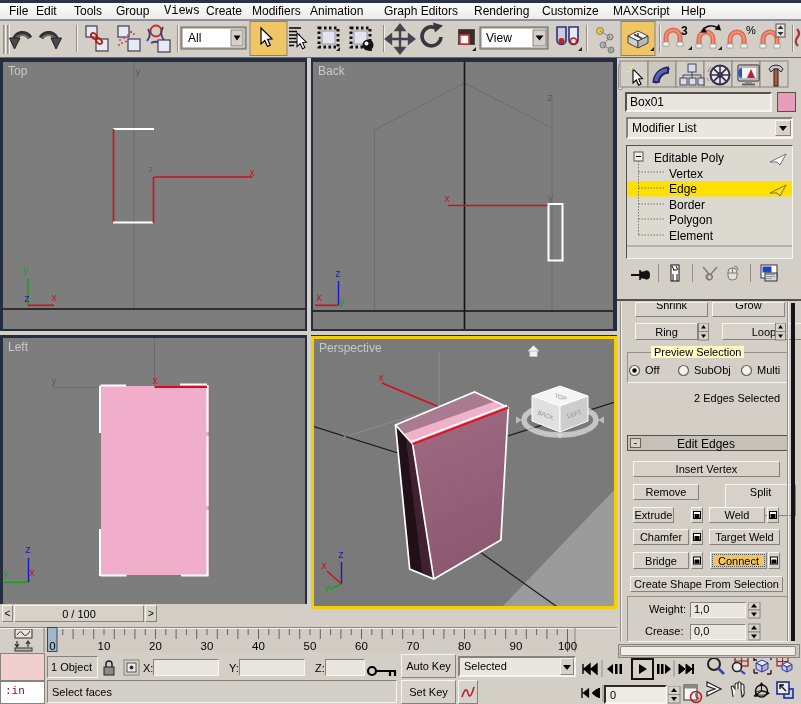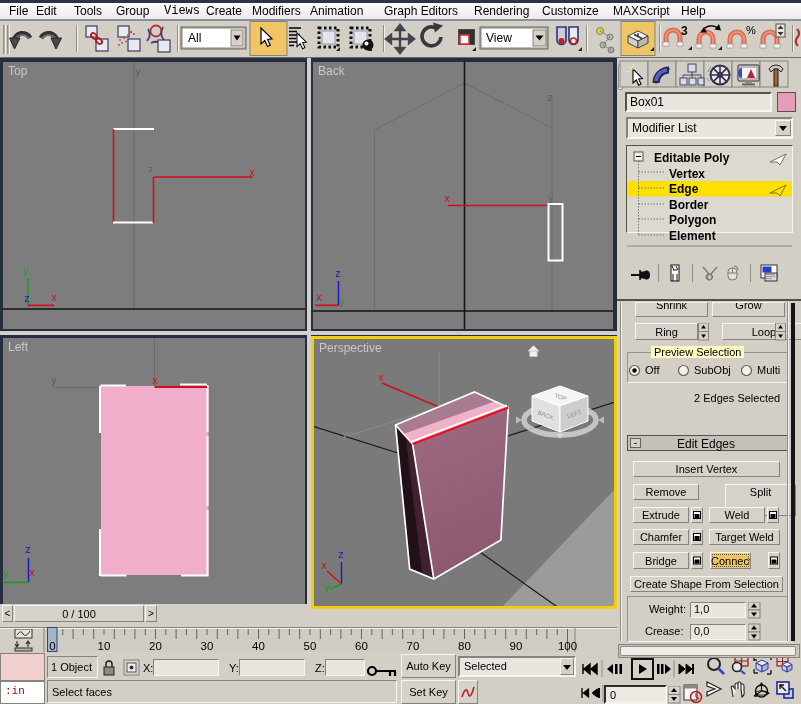--- a/index.html
+++ b/index.html
@@ -609,21 +609,21 @@
  <div class="sunk" style="left:8px;top:34px;width:147px;height:20px;border-width:2px;border-color:#55504A #F6F5F1 #F6F5F1 #55504A;background:#E9E6DF;"></div>
  <div class="lbl" style="left:13px;top:37px;font-size:12px;">Box01</div>
  <div class="abs" style="left:160px;top:34px;width:19px;height:20px;background:#E79DB7;border:1px solid #55504A;"></div>
 
  <div class="sunk" style="left:9px;top:59px;width:167px;height:22px;border-width:2px;border-color:#87837C #F6F5F1 #F6F5F1 #87837C;background:#E9E6DF;"></div>
  <div class="lbl" style="left:15px;top:63px;font-size:12px;">Modifier List</div>
  <div class="btn" style="left:158px;top:62px;width:16px;height:16px;"><svg width="14" height="14">
           <path d="M3,5 l8,0 l-4,5 z" fill="#000"></path>
         </svg></div>
 
- <div class="abs" style="left:9px;top:87px;width:167px;height:88px;background:#DCD9D1;border:1px solid;border-color:#55504A #F6F5F1 #F6F5F1 #55504A;font-weight:bold;">
+ <div class="abs" style="left:9px;top:87px;width:167px;height:114px;background:#DCD9D1;border:1px solid;border-color:#55504A #F6F5F1 #F6F5F1 #55504A;">
   <svg width="165" height="112" style="position:absolute;left:0;top:0;">
    <rect x="0" y="35" width="165" height="15.5" fill="#FFE000"></rect>
    <g font-size="12" fill="#000" font-family="Liberation Sans">
     <text x="27" y="16">Editable Poly</text>
     <text x="42" y="31.5">Vertex</text>
     <text x="42" y="47">Edge</text>
     <text x="42" y="62.5">Border</text>
     <text x="42" y="78">Polygon</text>
     <text x="42" y="93.5">Element</text>
    </g>
@@ -705,42 +705,42 @@
  <div class="lbl" style="left:77px;top:306px;">SubObj</div>
  <div class="lbl" style="left:140px;top:306px;">Multi</div>
  <div class="lbl" style="left:77px;top:334px;">2 Edges Selected</div>
 
  <div class="abs" style="left:10px;top:377px;width:161px;height:16px;background:#C5C1B9;border:1.5px solid #55504A;"></div>
  <div class="abs" style="left:13px;top:380px;width:11px;height:10px;background:#D6D2CA;border:1px solid #66625C;font-size:10px;line-height:7px;text-align:center;">-</div>
  <div class="lbl" style="left:60px;top:379px;font-size:12px;">Edit Edges</div>
  <div class="btn" style="left:16px;top:403px;width:147px;height:16px;line-height:15px;">Insert Vertex</div>
  <div class="btn" style="left:16px;top:426px;width:66px;height:16px;line-height:15px;">Remove</div>
  <div class="btn" style="left:108px;top:426px;width:71px;height:32px;line-height:15px;">Split</div>
- <div class="btn" style="left:16px;top:449px;width:56px;height:16px;line-height:15px;">Extrude</div>
+ <div class="btn" style="left:16px;top:449px;width:41px;height:16px;line-height:15px;">Extrude</div>
  <div class="btn" style="left:74px;top:449px;width:12px;height:16px;"><svg width="10" height="14">
           <rect x="1.5" y="3.5" width="7" height="7" fill="#FFF" stroke="#000" stroke-width="1"></rect>
           <rect x="2.5" y="6" width="5" height="4" fill="#000"></rect>
         </svg></div>
  <div class="btn" style="left:92px;top:449px;width:56px;height:16px;line-height:15px;">Weld</div>
  <div class="btn" style="left:150px;top:449px;width:12px;height:16px;"><svg width="10" height="14">
           <rect x="1.5" y="3.5" width="7" height="7" fill="#FFF" stroke="#000" stroke-width="1"></rect>
           <rect x="2.5" y="6" width="5" height="4" fill="#000"></rect>
         </svg></div>
  <div class="btn" style="left:16px;top:471px;width:56px;height:16px;line-height:15px;">Chamfer</div>
  <div class="btn" style="left:74px;top:471px;width:12px;height:16px;"><svg width="10" height="14">
           <rect x="1.5" y="3.5" width="7" height="7" fill="#FFF" stroke="#000" stroke-width="1"></rect>
           <rect x="2.5" y="6" width="5" height="4" fill="#000"></rect>
         </svg></div>
  <div class="btn" style="left:92px;top:471px;width:71px;height:16px;line-height:15px;">Target Weld</div>
  <div class="btn" style="left:16px;top:494px;width:56px;height:17px;line-height:16px;">Bridge</div>
  <div class="btn" style="left:74px;top:494px;width:12px;height:17px;"><svg width="10" height="15">
           <rect x="1.5" y="4" width="7" height="7" fill="#FFF" stroke="#000" stroke-width="1"></rect>
           <rect x="2.5" y="6.5" width="5" height="4" fill="#000"></rect>
         </svg></div>
- <div class="btn" style="left:93px;top:494px;width:41px;height:17px;line-height:16px;background:#EFC566;outline:1px dotted #555;outline-offset:-3px;">Connect</div>
+ <div class="btn" style="left:93px;top:494px;width:57px;height:17px;line-height:16px;background:#EFC566;outline:1px dotted #555;outline-offset:-3px;">Connect</div>
  <div class="btn" style="left:151px;top:494px;width:12px;height:17px;"><svg width="10" height="15">
           <rect x="1.5" y="4" width="7" height="7" fill="#FFF" stroke="#000" stroke-width="1"></rect>
           <rect x="2.5" y="6.5" width="5" height="4" fill="#000"></rect>
         </svg></div>
  <div class="btn" style="left:13px;top:518px;width:153px;height:16px;line-height:15px;">Create Shape From Selection</div>
 
  <div class="abs" style="left:10px;top:538px;width:161px;height:46px;border:1px solid;border-color:#969288 #F6F5F1 #F6F5F1 #969288;"></div>
  <div class="lbl" style="left:28px;top:545px;width:41px;text-align:right;">Weight:</div>
  <div class="sunk" style="left:73px;top:544px;width:56px;height:16px;"></div>
  <div class="lbl" style="left:77px;top:545px;">1,0</div>

